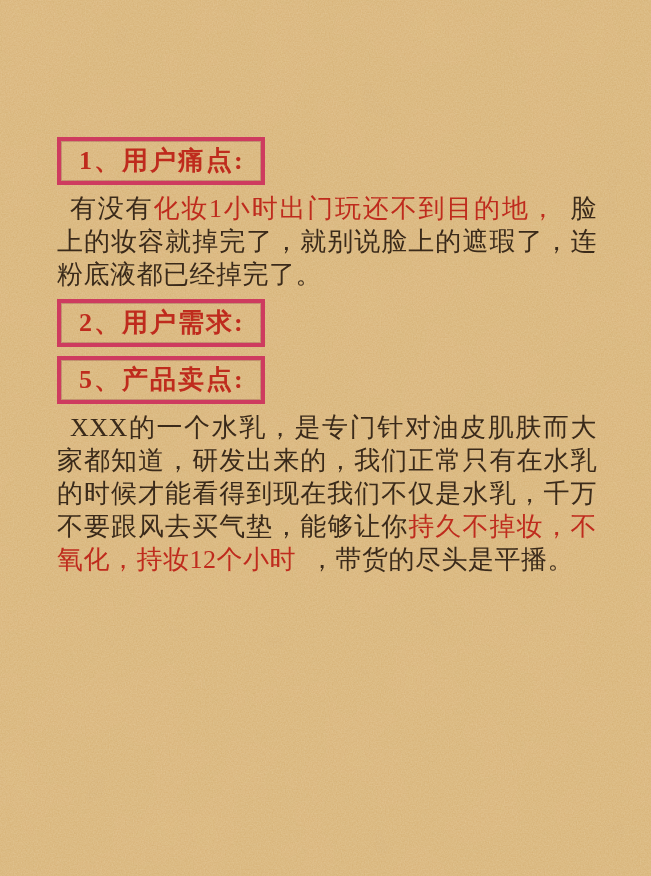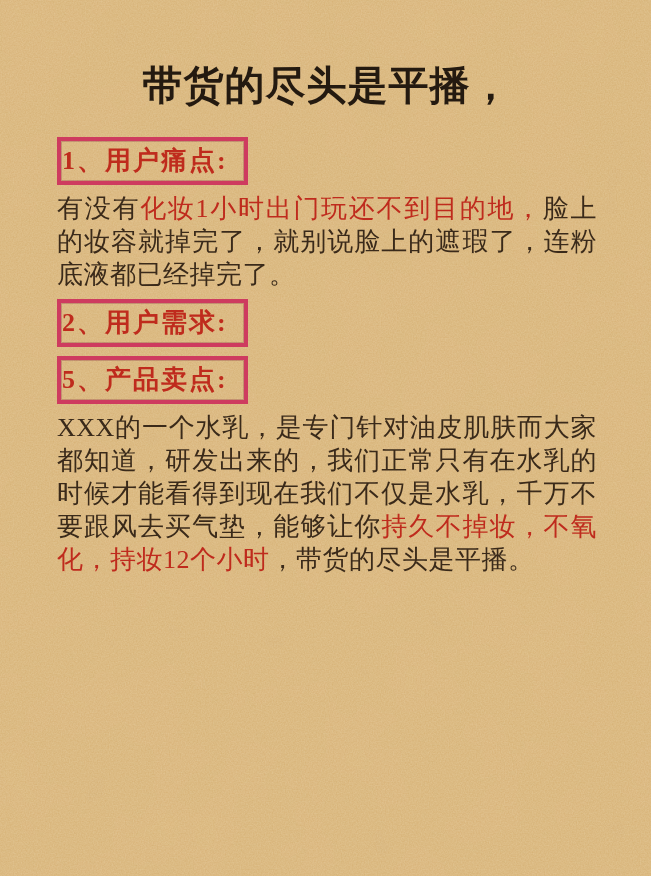--- a/index.html
+++ b/index.html
@@ -34,36 +34,36 @@
     text-align:center;
     font-size:40px;line-height:63px;
     font-weight:bold;
     color:var(--title);
     letter-spacing:1px;
   }
   .section{margin:0;}
   .heading-box{
     display:inline-block;
     border:4px solid var(--box-border);
-    padding:2px 16px 3px 1px;
+    padding:2px 16px 3px 18px;
     margin:2px 0 7px 0;
     box-shadow:inset 0 0 0 1px rgba(120,20,50,0.25);
   }
   .heading-text{
     font-size:26px;font-weight:bold;color:var(--red);
     letter-spacing:2px;
   }
   .body-para{
     margin:0 0 6px 0;
     font-size:26px;line-height:33px;
     text-align:justify;
     color:var(--dark);
     letter-spacing:0.5px;
   }
-  .body-para .dark{color:var(--dark);}
+  .body-para .dark{color:var(--dark);margin-left:13px;}
   .body-para .red{color:var(--red);}
 </style>
 </head>
 <body>
 
 <div class="page">
 
   <svg class="texture" width="651" height="876" viewBox="0 0 651 876" xmlns="http://www.w3.org/2000/svg">
     <defs>
       <filter id="blotch" x="0" y="0" width="100%" height="100%">
@@ -80,21 +80,21 @@
       </filter>
     </defs>
     <rect width="100%" height="100%" fill="#d8b276"></rect>
     <rect width="100%" height="100%" filter="url(#blotch)"></rect>
     <rect width="100%" height="100%" filter="url(#fibers)"></rect>
     <rect width="100%" height="100%" filter="url(#grain)"></rect>
   </svg>
 
   <div class="content">
     <h1 class="title">
-      <span>带货的尽头是平播，</span><br>
+      <br>
     </h1>
     <div id="sections-root">
   <section class="section">
     <div class="heading-box">
       <span class="heading-text">1、用户痛点:</span>
     </div>
     <p class="body-para"><span class="dark">有没有</span><span class="red">化妆1小时出门玩还不到目的地，</span><span class="dark">脸上的妆容就掉完了，就别说脸上的遮瑕了，连粉底液都已经掉完了。</span></p>
   </section>
 
   <section class="section">

